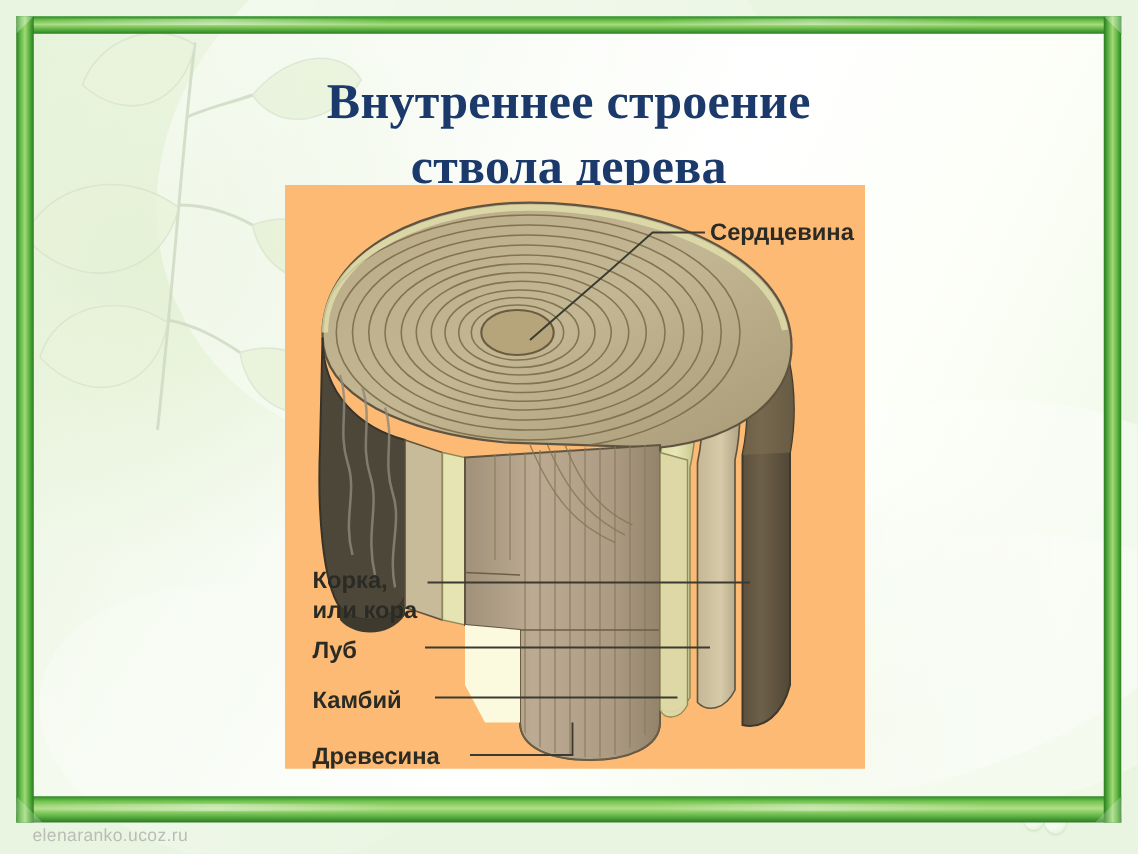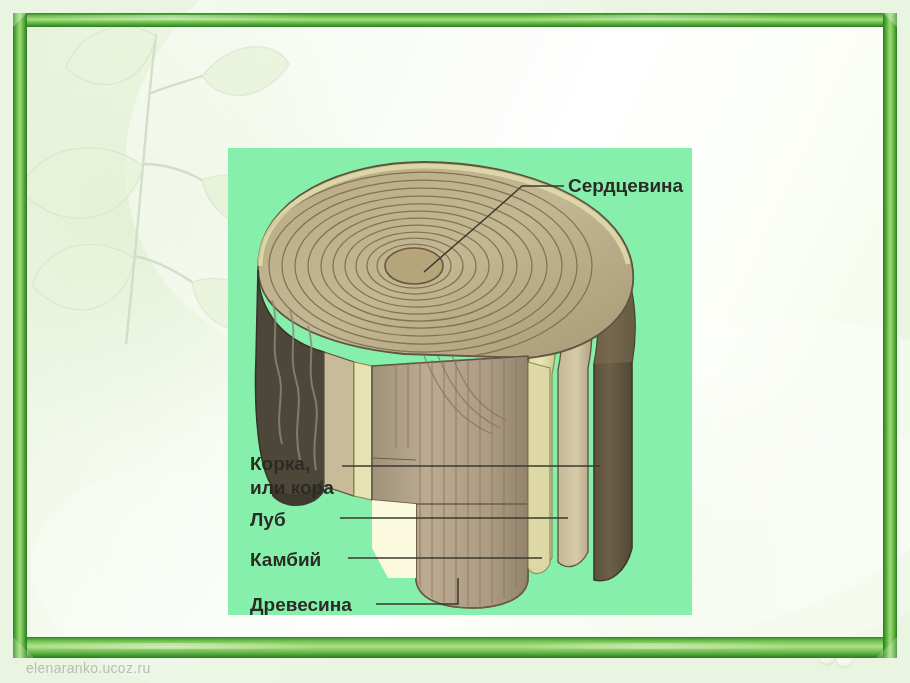--- a/index.html
+++ b/index.html
@@ -63,21 +63,21 @@
 
   
   #title{position:absolute;left:110px;top:28px;width:690px;text-align:center;
     font-family:"Liberation Serif","DejaVu Serif",serif;
     font-weight:bold;font-size:40px;line-height:52px;color:#1b3a6b;
     letter-spacing:.2px;}
   #title .line{display:block;}
 
   
   #figure-panel{position:absolute;left:228px;top:148px;width:464px;height:467px;
-    background:#86efac;overflow:hidden;}
+    background:#fdba74;overflow:hidden;}
   #fig-svg{position:absolute;left:0;top:0;width:464px;height:467px;}
 
   
   #watermark{position:absolute;left:26px;top:660px;font-size:14px;color:#b9bdb6;
     letter-spacing:.3px;font-family:"Liberation Sans",sans-serif;text-align:right;}
 </style>
 </head>
 <body>
 
 <div id="slide">
@@ -121,20 +121,22 @@
   <div class="frame frame-left"></div>
   <div class="frame frame-right"></div>
   <div class="frame-sheen sheen-top"></div>
   <div class="frame-sheen sheen-bottom"></div>
   <div class="corner c-tl"></div>
   <div class="corner c-tr"></div>
   <div class="corner c-bl"></div>
   <div class="corner c-br"></div>
 
   <h1 id="title">
+    <span class="line">Внутреннее строение</span>
+    <span class="line">ствола дерева</span>
   </h1>
 
   <div id="figure-panel">
     <svg id="fig-svg" viewBox="0 0 464 467">
       <defs>
         <linearGradient id="gTop" x1="0" y1="0" x2="1" y2="1">
           <stop offset="0%" stop-color="#b9ab86"></stop>
             <stop offset="50%" stop-color="#c3b693"></stop>
           <stop offset="100%" stop-color="#a89a76"></stop>
         </linearGradient>

